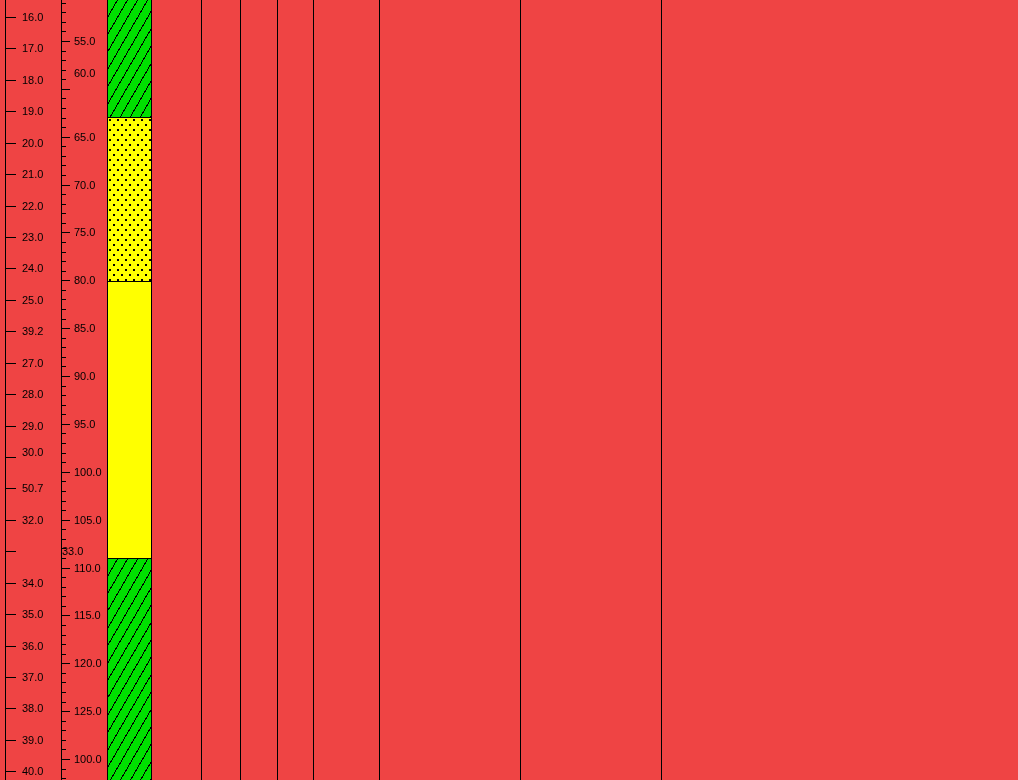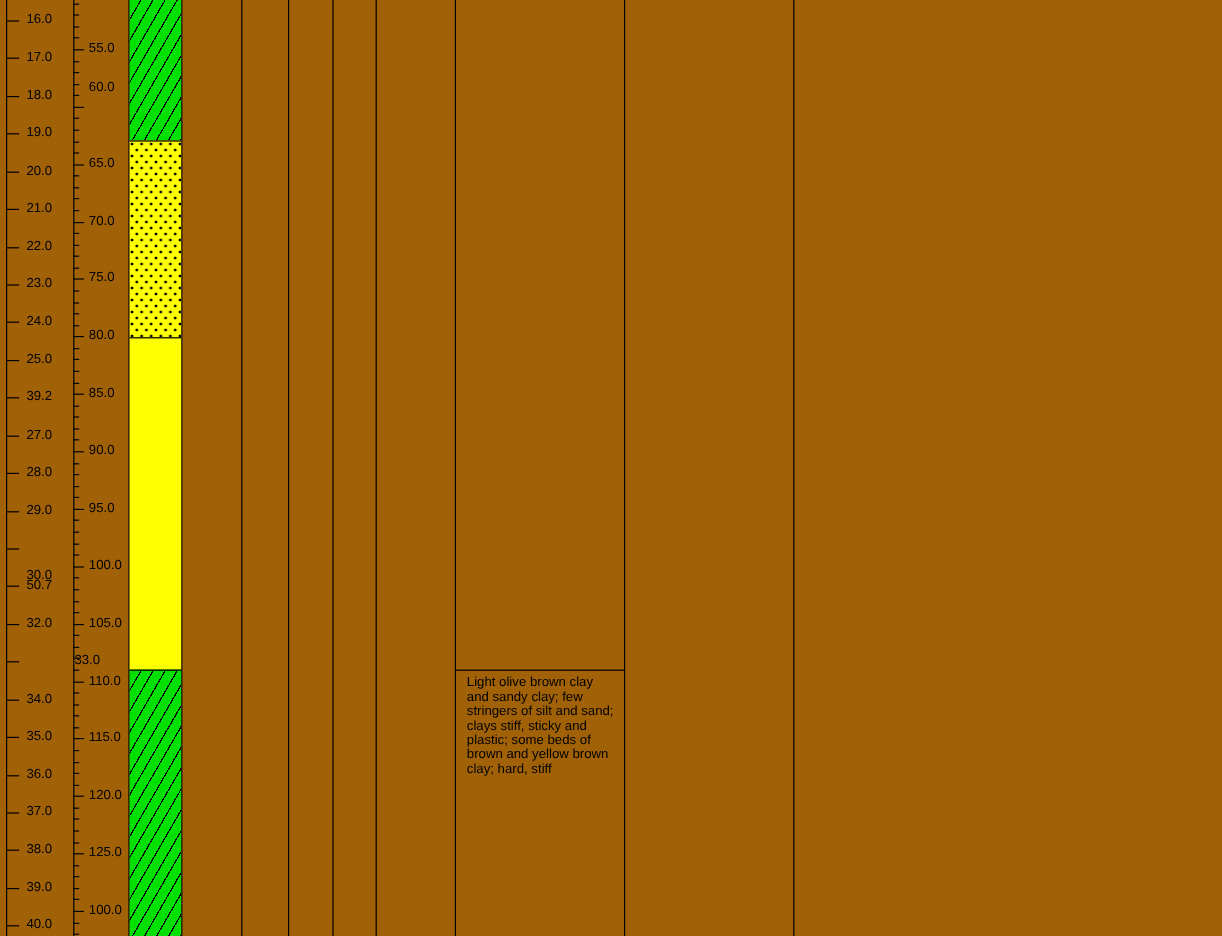--- a/index.html
+++ b/index.html
@@ -1,16 +1,16 @@
 <!DOCTYPE html>
 <html><head>
 <meta charset="utf-8">
 <style>
   html,body{margin:0;padding:0;background:#fff;}
-  .page{position:relative;width:1018px;height:780px;background:#a16207;overflow:hidden;
+  .page{position:relative;width:1018px;height:780px;background:#ef4444;overflow:hidden;
         font-family:"Liberation Sans",sans-serif;color:#000;}
   .vline{position:absolute;top:0;width:1px;height:780px;background:#000;}
   .tick{position:absolute;height:1px;background:#000;}
   .ticklabel{position:absolute;transform:translateY(-50%);font-size:11px;line-height:11px;white-space:nowrap;}
   .litho-col{position:absolute;top:0;height:780px;box-sizing:border-box;
              border-left:1px solid #000;border-right:1px solid #000;}
   .seg{position:absolute;left:0;right:0;box-sizing:border-box;}
   .seg.bt{border-top:1px solid #000;}
   .pattern-green-clay-hatch{
     background-color:#00E000;
@@ -59,21 +59,21 @@
       <div class="ticklabel" style="left: 22px; top: 300px;">25.0</div>
       <div class="tick" style="left: 5px; top: 331px; width: 11px;"></div>
       <div class="ticklabel" style="left: 22px; top: 331px;">39.2</div>
       <div class="tick" style="left: 5px; top: 363px; width: 11px;"></div>
       <div class="ticklabel" style="left: 22px; top: 363px;">27.0</div>
       <div class="tick" style="left: 5px; top: 394px; width: 11px;"></div>
       <div class="ticklabel" style="left: 22px; top: 394px;">28.0</div>
       <div class="tick" style="left: 5px; top: 426px; width: 11px;"></div>
       <div class="ticklabel" style="left: 22px; top: 426px; text-align: right;">29.0</div>
       <div class="tick" style="left: 5px; top: 457px; width: 11px;"></div>
-      <div class="ticklabel" style="left: 22px; top: 480px;">30.0</div>
+      <div class="ticklabel" style="left: 22px; top: 452px;">30.0</div>
       <div class="tick" style="left: 5px; top: 488px; width: 11px;"></div>
       <div class="ticklabel" style="left: 22px; top: 488px;">50.7</div>
       <div class="tick" style="left: 5px; top: 520px; width: 11px;"></div>
       <div class="ticklabel" style="left: 22px; top: 520px;">32.0</div>
       <div class="tick" style="left: 5px; top: 551px; width: 11px;"></div>
       <div class="ticklabel" style="left: 22px; top: 551px; margin-left: 40px;">33.0</div>
       <div class="tick" style="left: 5px; top: 583px; width: 11px;"></div>
       <div class="ticklabel" style="left: 22px; top: 583px;">34.0</div>
       <div class="tick" style="left: 5px; top: 614px; width: 11px;"></div>
       <div class="ticklabel" style="left: 22px; top: 614px;">35.0</div>
@@ -199,17 +199,14 @@
       <div class="vline" style="left: 201px;"></div>
       <div class="vline" style="left: 240px;"></div>
       <div class="vline" style="left: 277px;"></div>
       <div class="vline" style="left: 313px;"></div>
       <div class="vline" style="left: 661px;"></div>
     </div>
   <div id="desc" class="desc-col" style="left: 379px; width: 142px;">
       <div class="desc-box" style="top: 0px; height: 116px;">
         <div class="desc-text"></div>
       </div>
-      <div class="desc-box bt" style="top: 558px; height: 222px;">
-        <div class="desc-text">Light olive brown clay and sandy clay; few stringers of silt and sand; clays stiff, sticky and plastic; some beds of brown and yellow brown clay; hard, stiff</div>
-      </div>
     </div>
 </div>
 
 </body></html>

